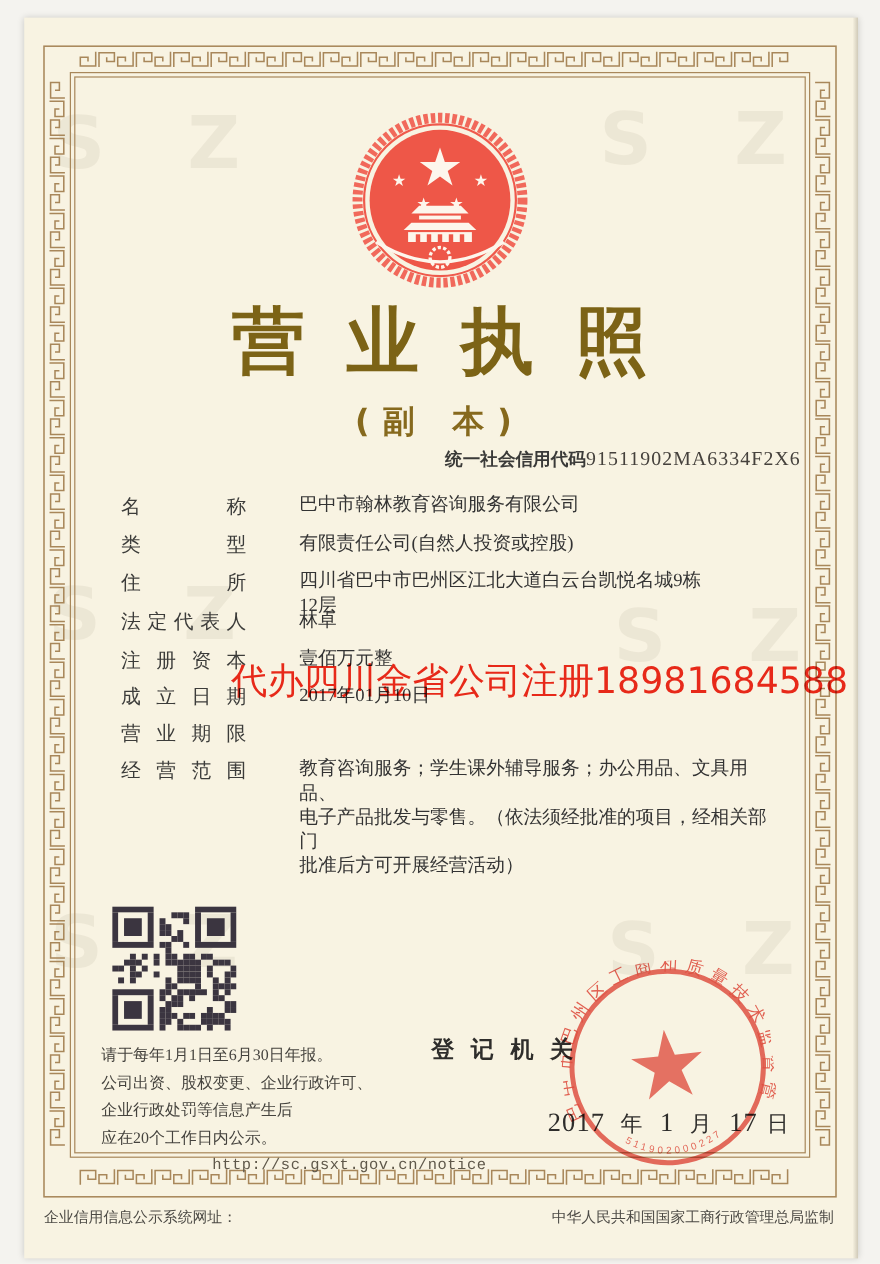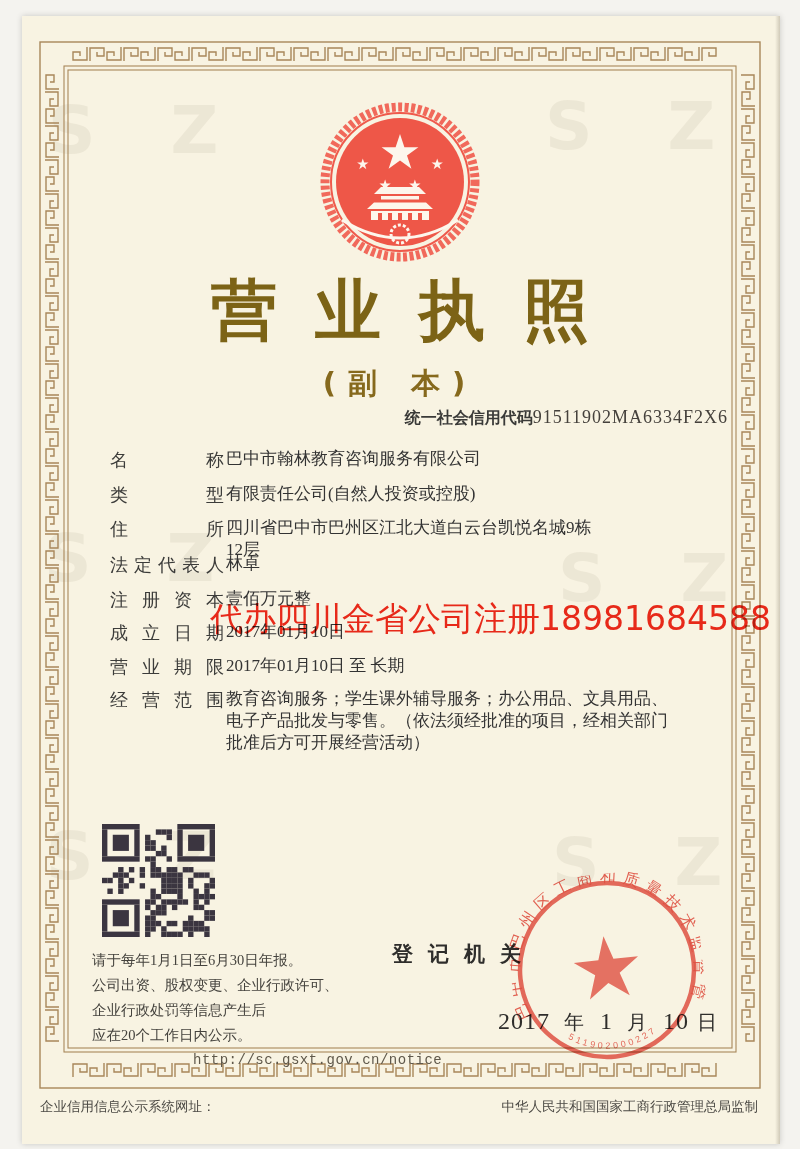--- a/index.html
+++ b/index.html
@@ -38,21 +38,21 @@
   .credit-label{font-family:"DejaVu Sans","Liberation Sans",sans-serif;font-weight:bold;
     font-size:16px;color:#3a3a38;}
   .credit-code{font-size:18px;color:#45413c;letter-spacing:1px;}
   .field-row{position:absolute;left:110px;width:590px;display:flex;}
   .flabel{
     display:inline-block;width:114px;flex:0 0 114px;
     font-size:18px;color:#3c3c3a;
     text-align:justify;text-align-last:justify;
     font-family:"DejaVu Sans","Liberation Sans",sans-serif;font-weight:400;
   }
-  .fvalue{font-size:17px;color:#333;padding-left:2px;line-height:22px;}
+  .fvalue{font-size:17px;color:#333;padding-left:2px;line-height:22px;margin-left:46px;}
   .wm{
     position:absolute;left:182px;top:597px;width:520px;
     font-family:"DejaVu Sans","Liberation Sans",sans-serif;
     font-size:33px;font-weight:500;white-space:nowrap;z-index:6;
     mix-blend-mode:multiply;
     margin-left:28px;
   }
   #qr-svg{position:absolute;left:102px;top:824px;}
   .notes{position:absolute;left:92px;top:948px;font-size:14.5px;color:#45433e;line-height:25px;}
   .reg-label{
@@ -349,21 +349,20 @@
 <div class="field-row" style="top:588px;">
   <span class="flabel">注册资本</span>
   <span class="fvalue">壹佰万元整</span>
 </div>
 <div class="field-row" style="top:621px;">
   <span class="flabel">成立日期</span>
   <span class="fvalue">2017年01月10日</span>
 </div>
 <div class="field-row" style="top:655px;">
   <span class="flabel">营业期限</span>
-  <span class="fvalue">2017年01月10日 至 长期</span>
 </div>
 <div class="field-row" style="top:688px;">
   <span class="flabel">经营范围</span>
   <span class="fvalue">
     <span>教育咨询服务；学生课外辅导服务；办公用品、文具用品、</span><br>
     <span>电子产品批发与零售。（依法须经批准的项目，经相关部门</span><br>
     <span>批准后方可开展经营活动）</span>
   </span>
 </div>
 
@@ -516,21 +515,21 @@
   <div>企业行政处罚等信息产生后</div>
   <div>应在20个工作日内公示。</div>
 </div>
 
 <div class="reg-label">登记机关</div>
 <div class="date-row">
   <span class="num">2017</span>
   <span class="unit sp14">年</span>
   <span class="num sp22">1</span>
   <span class="unit sp14">月</span>
-  <span class="num sp22">10</span>
+  <span class="num sp22">17</span>
   <span class="unit sp8">日</span>
 </div>
 
 <svg class="seal" viewBox="-96 -96 192 192">
   <circle r="87" fill="none" stroke="#e23c30" stroke-width="4.5" opacity=".85"></circle>
   <defs>
     <path id="sealArc" d="M -80,38 A 88.5,88.5 0 1 1 80,38" fill="none"></path>
     <path id="sealNum" d="M -46,64 A 79,79 0 0 0 46,64" fill="none"></path>
   </defs>
   <text font-size="16" fill="#e23c30" opacity=".9" letter-spacing="6.5" font-family="Liberation Serif, serif">

